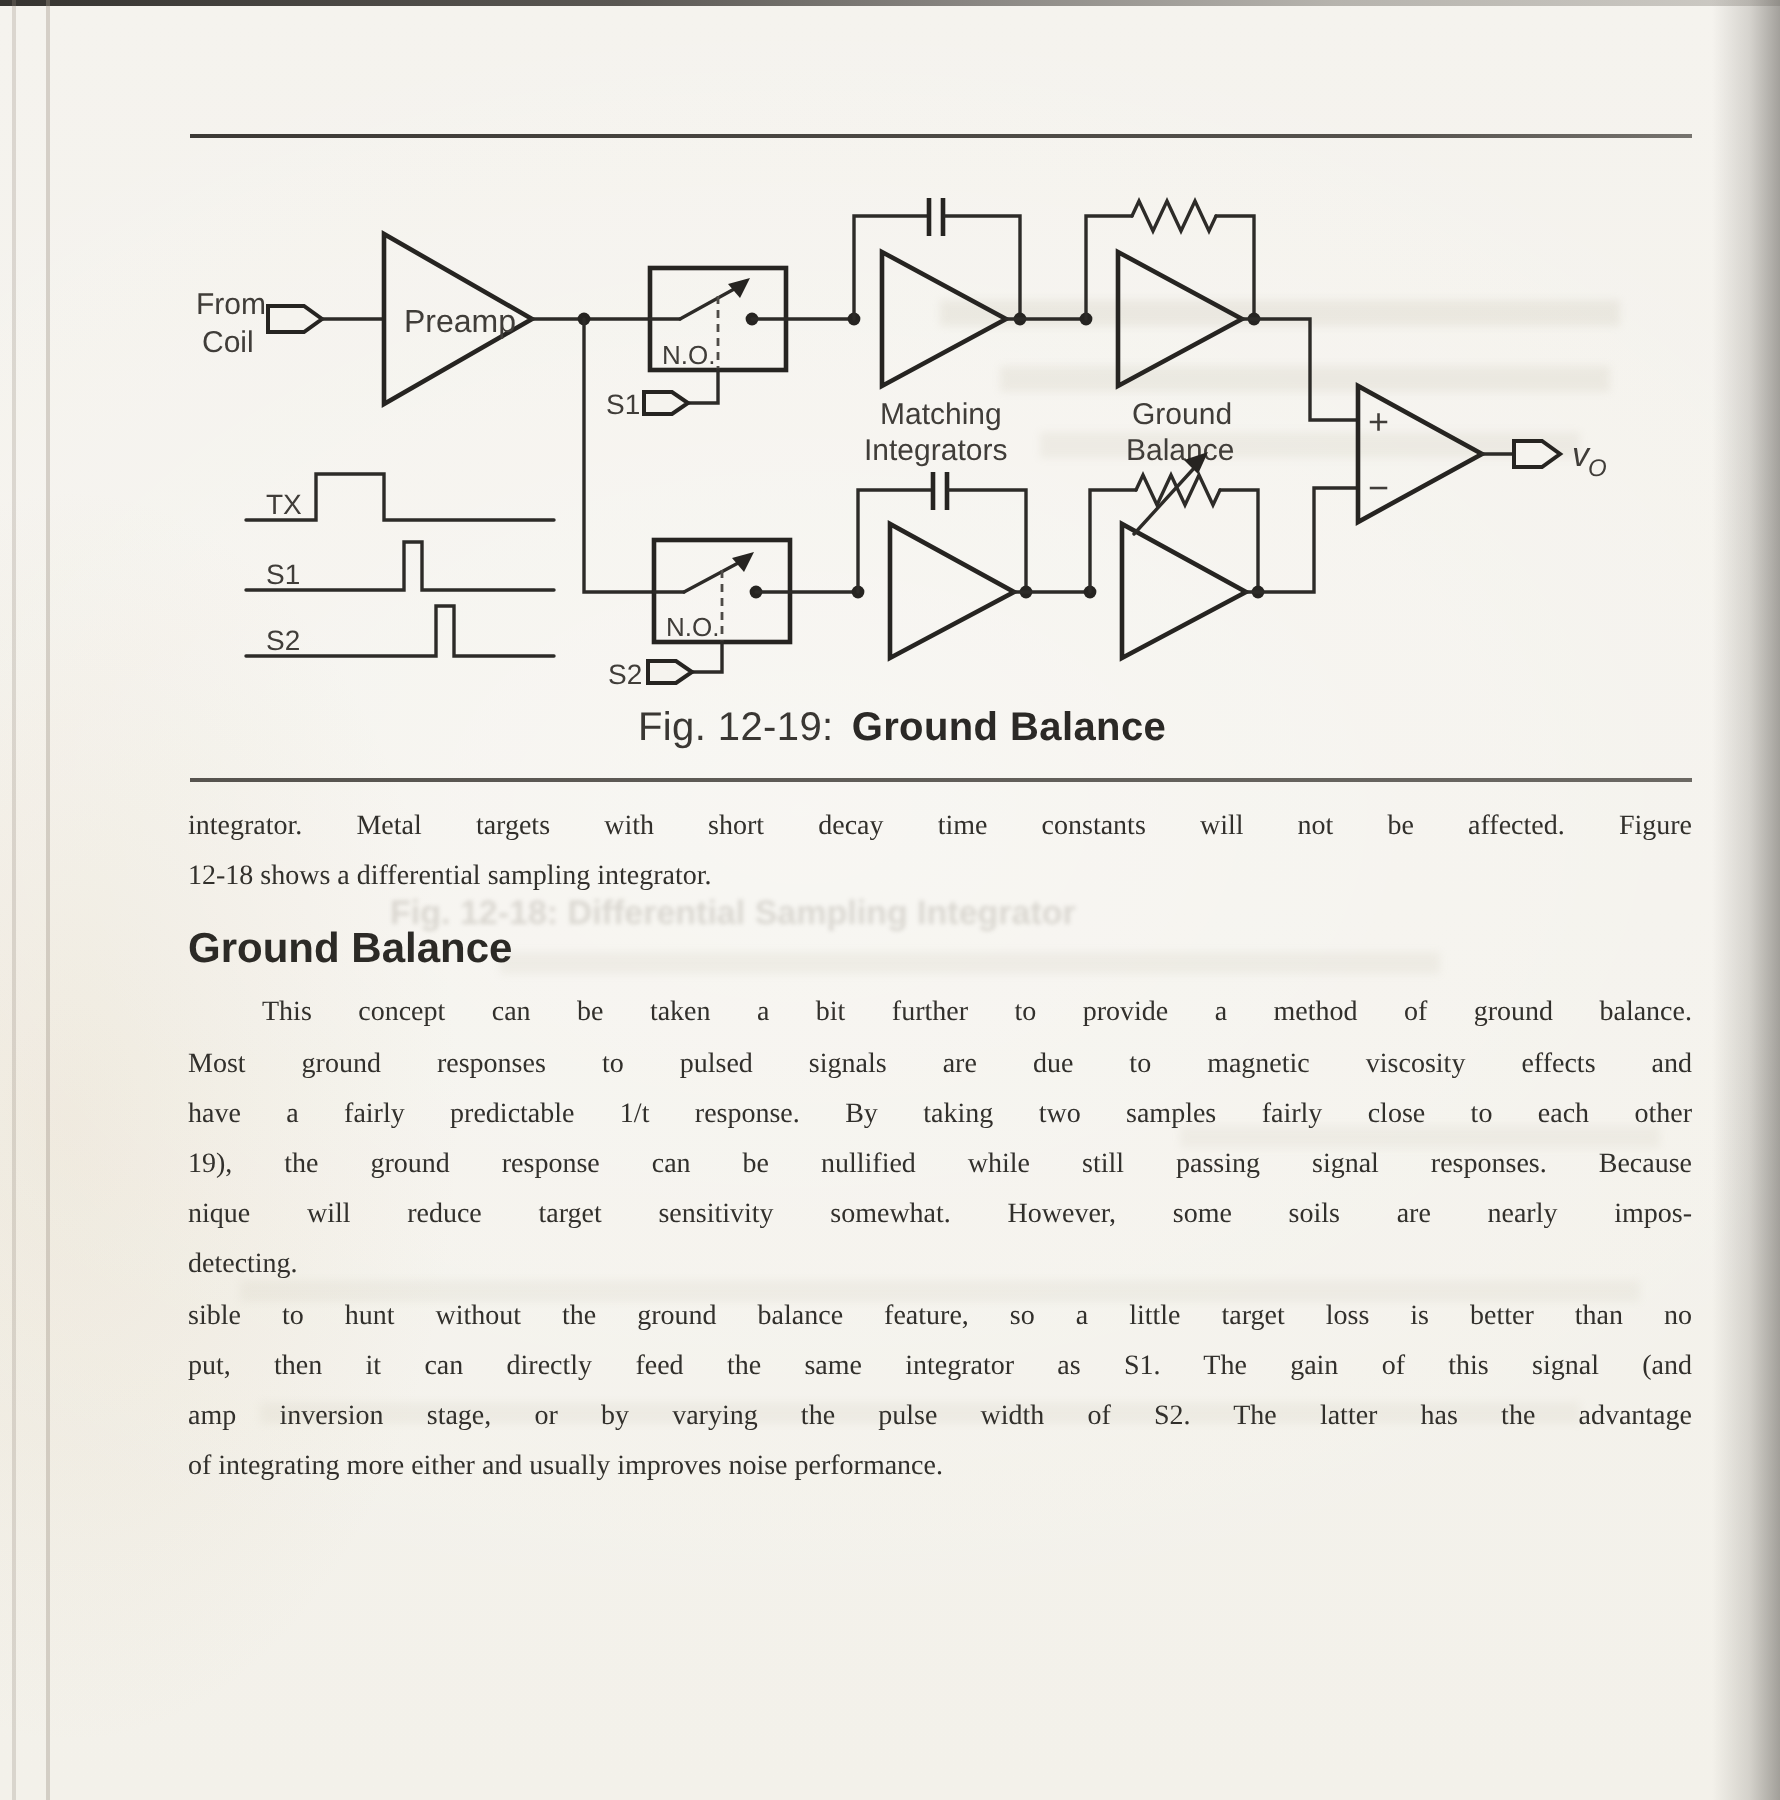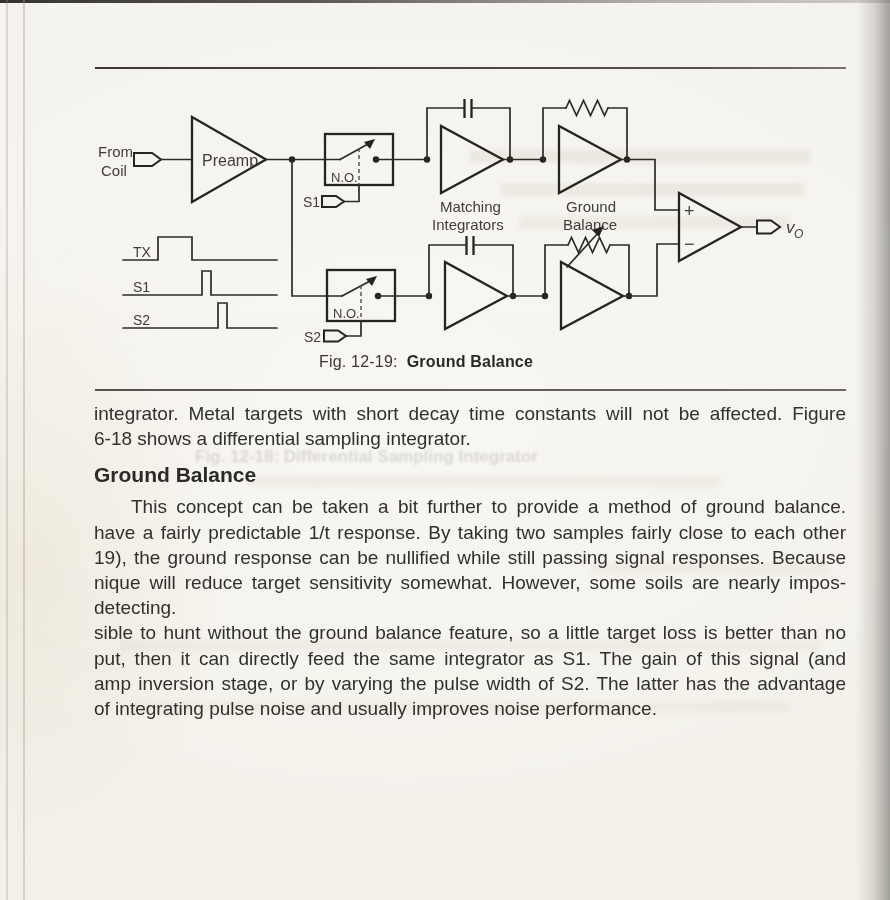--- a/index.html
+++ b/index.html
@@ -28,25 +28,25 @@
   
   svg.fig{position:absolute;left:0;top:0;}
   svg.fig text{fill:#403d39;font-family:"Liberation Sans",sans-serif;}
   .wire{stroke:#2d2b28;stroke-width:1.7;fill:none;stroke-linecap:round;}
   .thick{stroke:#262421;stroke-width:2.3;fill:none;stroke-linejoin:miter;}
   .dash{stroke:#4e4b47;stroke-width:1.4;fill:none;stroke-dasharray:4 3;}
   .dot{fill:#262421;stroke:none;}
   .ptr{fill:#f5f3ee;stroke:#262421;stroke-width:2;stroke-linejoin:miter;}
   .ah{fill:#262421;stroke:none;}
   
-  .caption{position:absolute;left:319px;top:353px;font-size:16px;color:#3a3733;letter-spacing:.2px;text-align:center;}
+  .caption{position:absolute;left:319px;top:353px;font-size:20px;color:#3a3733;letter-spacing:.2px;text-align:center;}
   .caption .bold{font-weight:bold;color:#2b2926;margin-left:9px;}
   
   .textcol{position:absolute;left:94px;top:401px;width:752px;color:#32302c;}
-  .line{font-family:Liberation Sans, sans-serif;font-size:19px;line-height:25.2px;height:25.2px;
+  .line{font-family:Liberation Serif, serif;font-size:14px;line-height:25.2px;height:25.2px;
     text-align:justify;text-align-last:justify;overflow:hidden;white-space:normal;}
   .line.endp{text-align-last:left;}
   .line.indent{text-indent:37px;}
   .heading{font-family:"Liberation Sans",sans-serif;font-weight:bold;font-size:21px;color:#2c2a26;
     margin-top:11px;margin-bottom:6px;line-height:26px;}
 </style>
 </head>
 <body>
 
 <div class="page">
@@ -160,29 +160,30 @@
     <text x="786" y="233" font-size="17" font-style="italic" font-family="Liberation Serif, serif">v</text>
     <text x="794" y="238" font-size="12" font-style="italic" font-family="Liberation Serif, serif">O</text>
   </svg>
 
   <div class="caption">
     <span>Fig. 12-19:</span><span class="bold">Ground Balance</span>
   </div>
 
   <div class="textcol">
     <div class="line">integrator. Metal targets with short decay time constants will not be affected. Figure</div>
-    <div class="line endp">6-18 shows a differential sampling integrator.</div>
+    <div class="line endp">12-18 shows a differential sampling integrator.</div>
 
     <div class="heading">Ground Balance</div>
 
     <div class="line indent">This concept can be taken a bit further to provide a method of ground balance.</div>
+    <div class="line">Most ground responses to pulsed signals are due to magnetic viscosity effects and</div>
     <div class="line">have a fairly predictable 1/t response. By taking two samples fairly close to each other</div>
     <div class="line">19), the ground response can be nullified while still passing signal responses. Because</div>
     <div class="line">nique will reduce target sensitivity somewhat. However, some soils are nearly impos-</div>
     <div class="line endp">detecting.</div>
     <div class="line">sible to hunt without the ground balance feature, so a little target loss is better than no</div>
 
     <div class="line">put, then it can directly feed the same integrator as S1. The gain of this signal (and</div>
     <div class="line">amp inversion stage, or by varying the pulse width of S2. The latter has the advantage</div>
-    <div class="line endp">of integrating pulse noise and usually improves noise performance.</div>
+    <div class="line endp">of integrating more either and usually improves noise performance.</div>
   </div>
 
 </div>
 
 </body></html>

